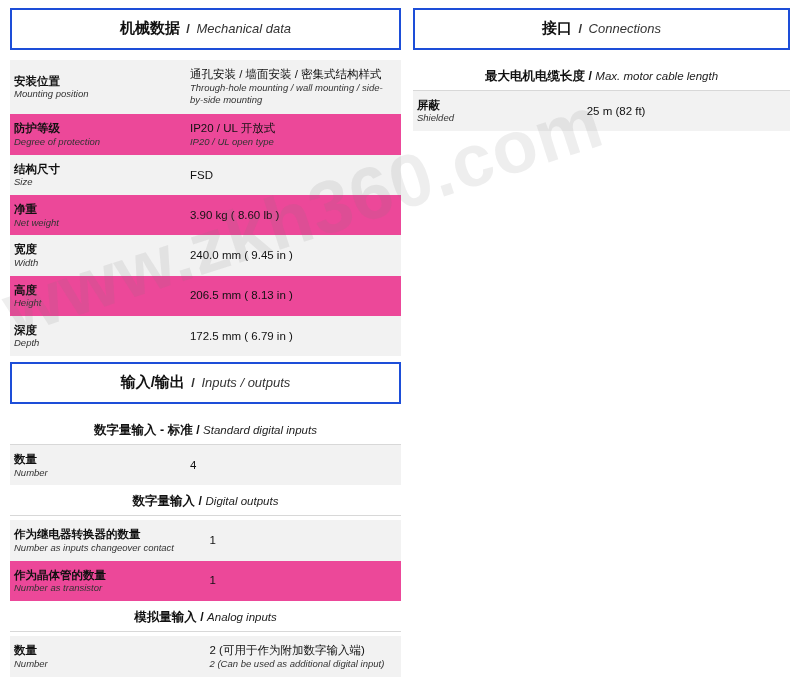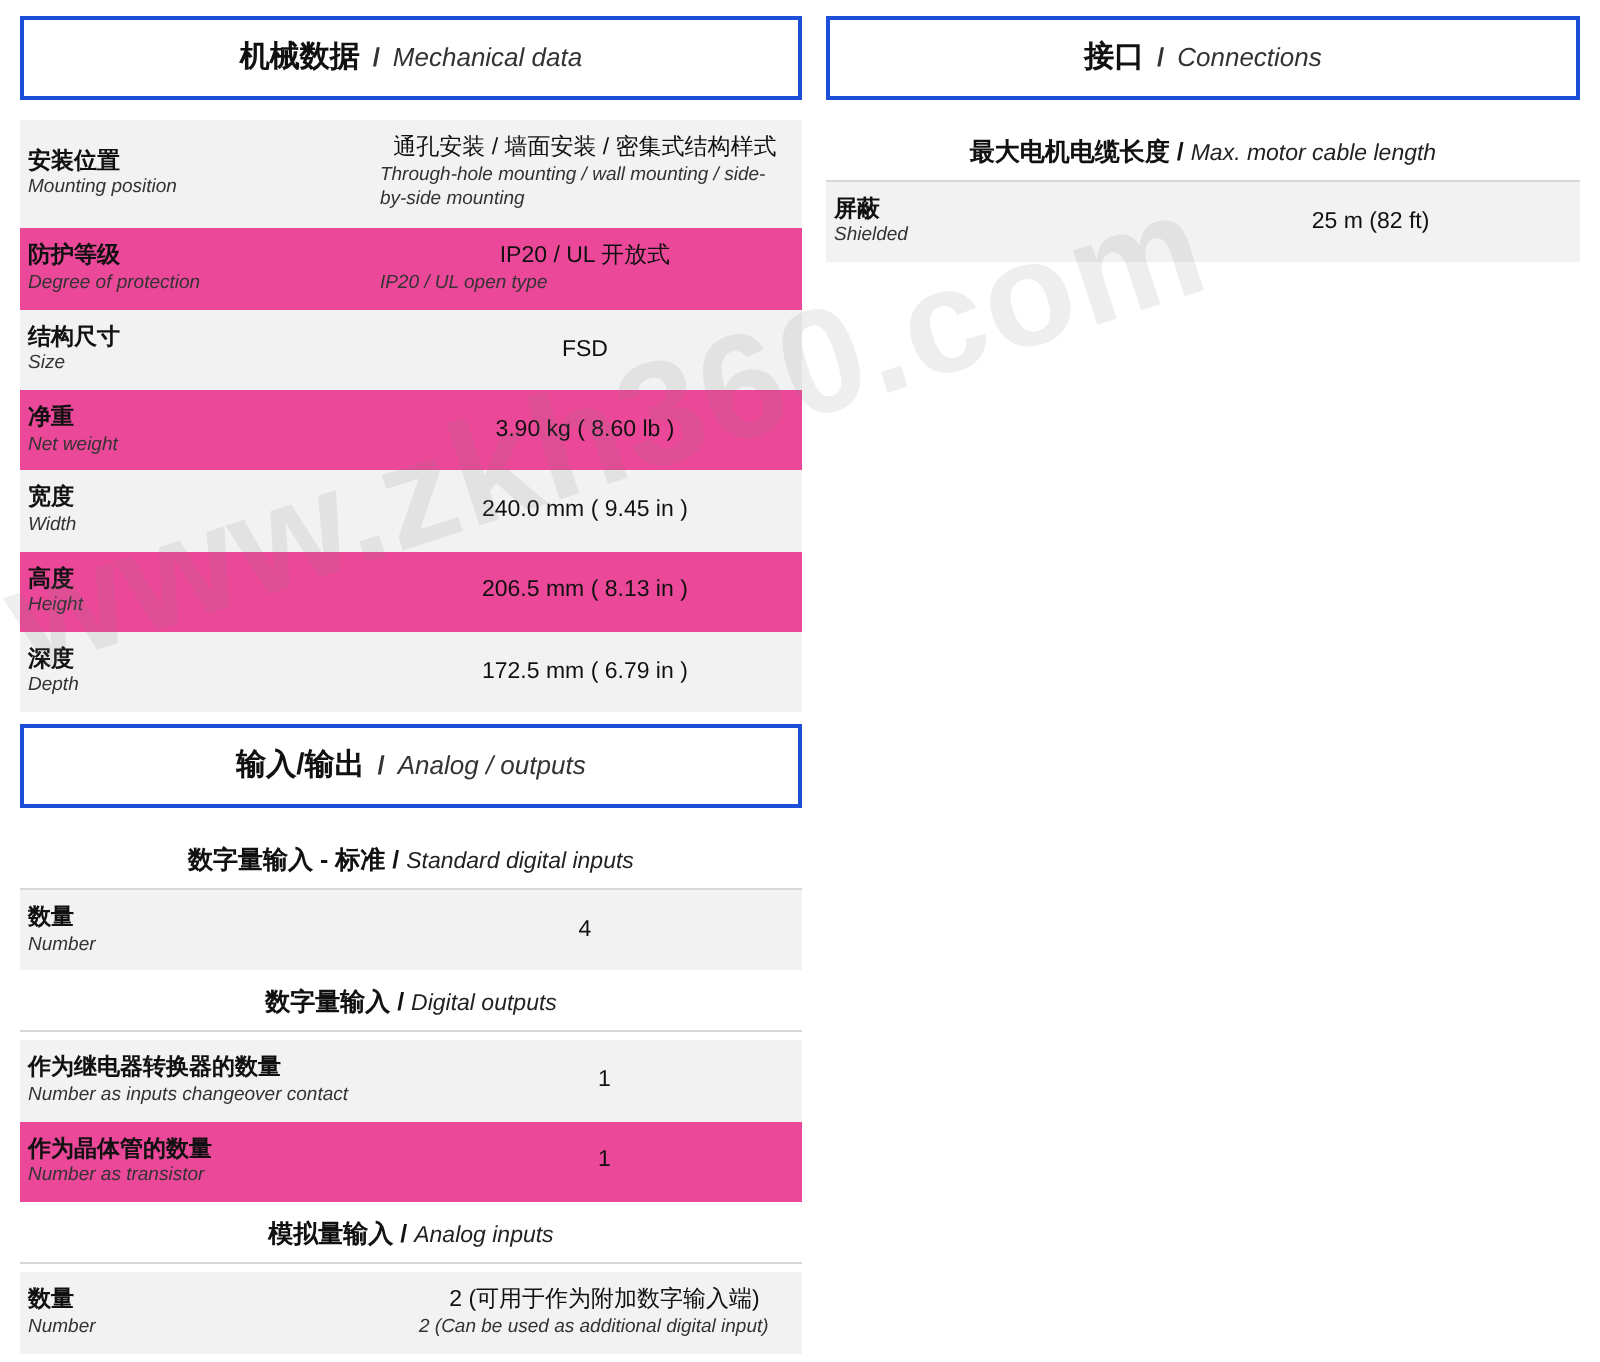--- a/index.html
+++ b/index.html
@@ -107,21 +107,20 @@
   .lbl-en {
     font-size: 9.5px;
     font-style: italic;
     color: #333;
     line-height: 1.25;
   }
   .val-zh {
     font-size: 11.5px;
     color: #111;
     line-height: 1.3;
-    text-align: center;
   }
   .val-en {
     font-size: 9.5px;
     font-style: italic;
     color: #333;
     line-height: 1.3;
   }
   .mechanical-wrap { margin-bottom: 2px; }
   .io-wrap { margin-top: 6px; }
   .spacer-row td { height: 4px; padding: 0 !important; background: #fff !important; }
@@ -210,21 +209,21 @@
           </td>
         </tr>
       </tbody>
         </table>
     </div>
 
     <div class="io-wrap">
       <div class="section-title">
         <span class="zh">输入/输出</span>
         <span class="sep">/</span>
-        <span class="en">Analog / outputs</span>
+        <span class="en">Inputs / outputs</span>
       </div>
 
       <div class="subhead">
         <span>数字量输入 - 标准</span>
         <span class="sep">/</span>
         <span class="en">Standard digital inputs</span>
       </div>
       <table class="spec">
         <tbody>
             <tr class="shaded">

